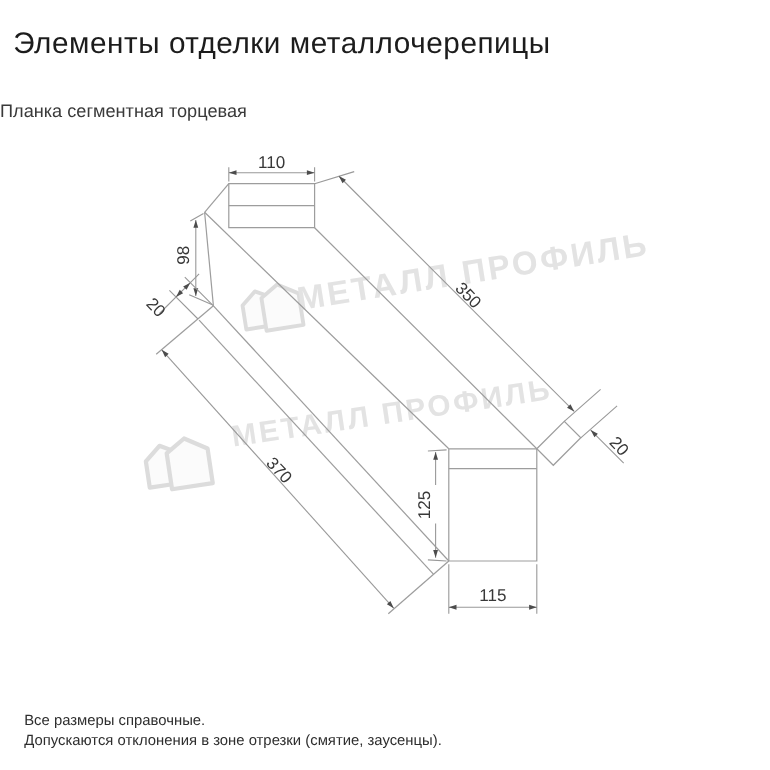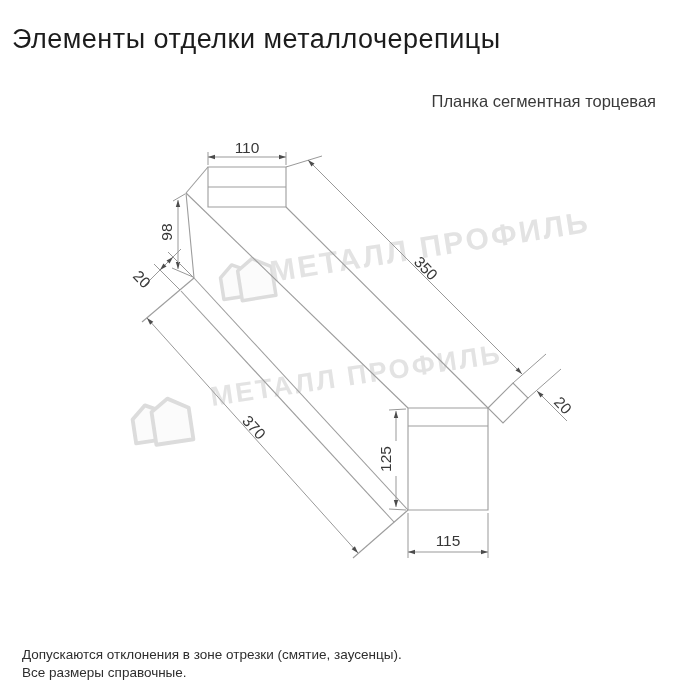--- a/index.html
+++ b/index.html
@@ -5,21 +5,21 @@
   html,body{margin:0;padding:0;}
   body{
     width:700px;height:700px;background:#ffffff;position:relative;overflow:hidden;
     font-family:"Liberation Sans", sans-serif;
   }
   .page-title{
     position:absolute;top:24px;left:12px;width:700px;text-align:left;
     font-size:27px;font-weight:400;color:#1c1c1c;letter-spacing:0.5px;
   }
   .product-name{
-    position:absolute;top:92px;left:0;width:656px;text-align:right;
+    position:absolute;top:92px;left:0;width:656px;text-align:left;
     font-size:16.5px;line-height:18px;color:#3a3a3a;
   }
   .drawing-svg{position:absolute;left:0;top:0;}
   .footer{
     position:absolute;left:22px;bottom:18px;
     font-size:13.5px;line-height:18px;color:#2e2e2e;
   }
   .wm-text{
     font-size:30px;font-weight:700;letter-spacing:2.5px;fill:#e3e3e3;
   }
@@ -115,15 +115,15 @@
     <text class="dim-text" transform="translate(138,283) rotate(46)">20</text>
     <text class="dim-text" transform="translate(422,272) rotate(46)">350</text>
     <text class="dim-text" transform="translate(250,431) rotate(47)">370</text>
     <text class="dim-text" transform="translate(559,409) rotate(47)">20</text>
     <text class="dim-text" transform="translate(391,459) rotate(-90)">125</text>
     <text class="dim-text" transform="translate(448,546)">115</text>
   </g>
 </svg>
 
 <div class="footer">
+  <div>Все размеры справочные.</div>
   <div>Допускаются отклонения в зоне отрезки (смятие, заусенцы).</div>
-  <div>Все размеры справочные.</div>
 </div>
 
 </body></html>

